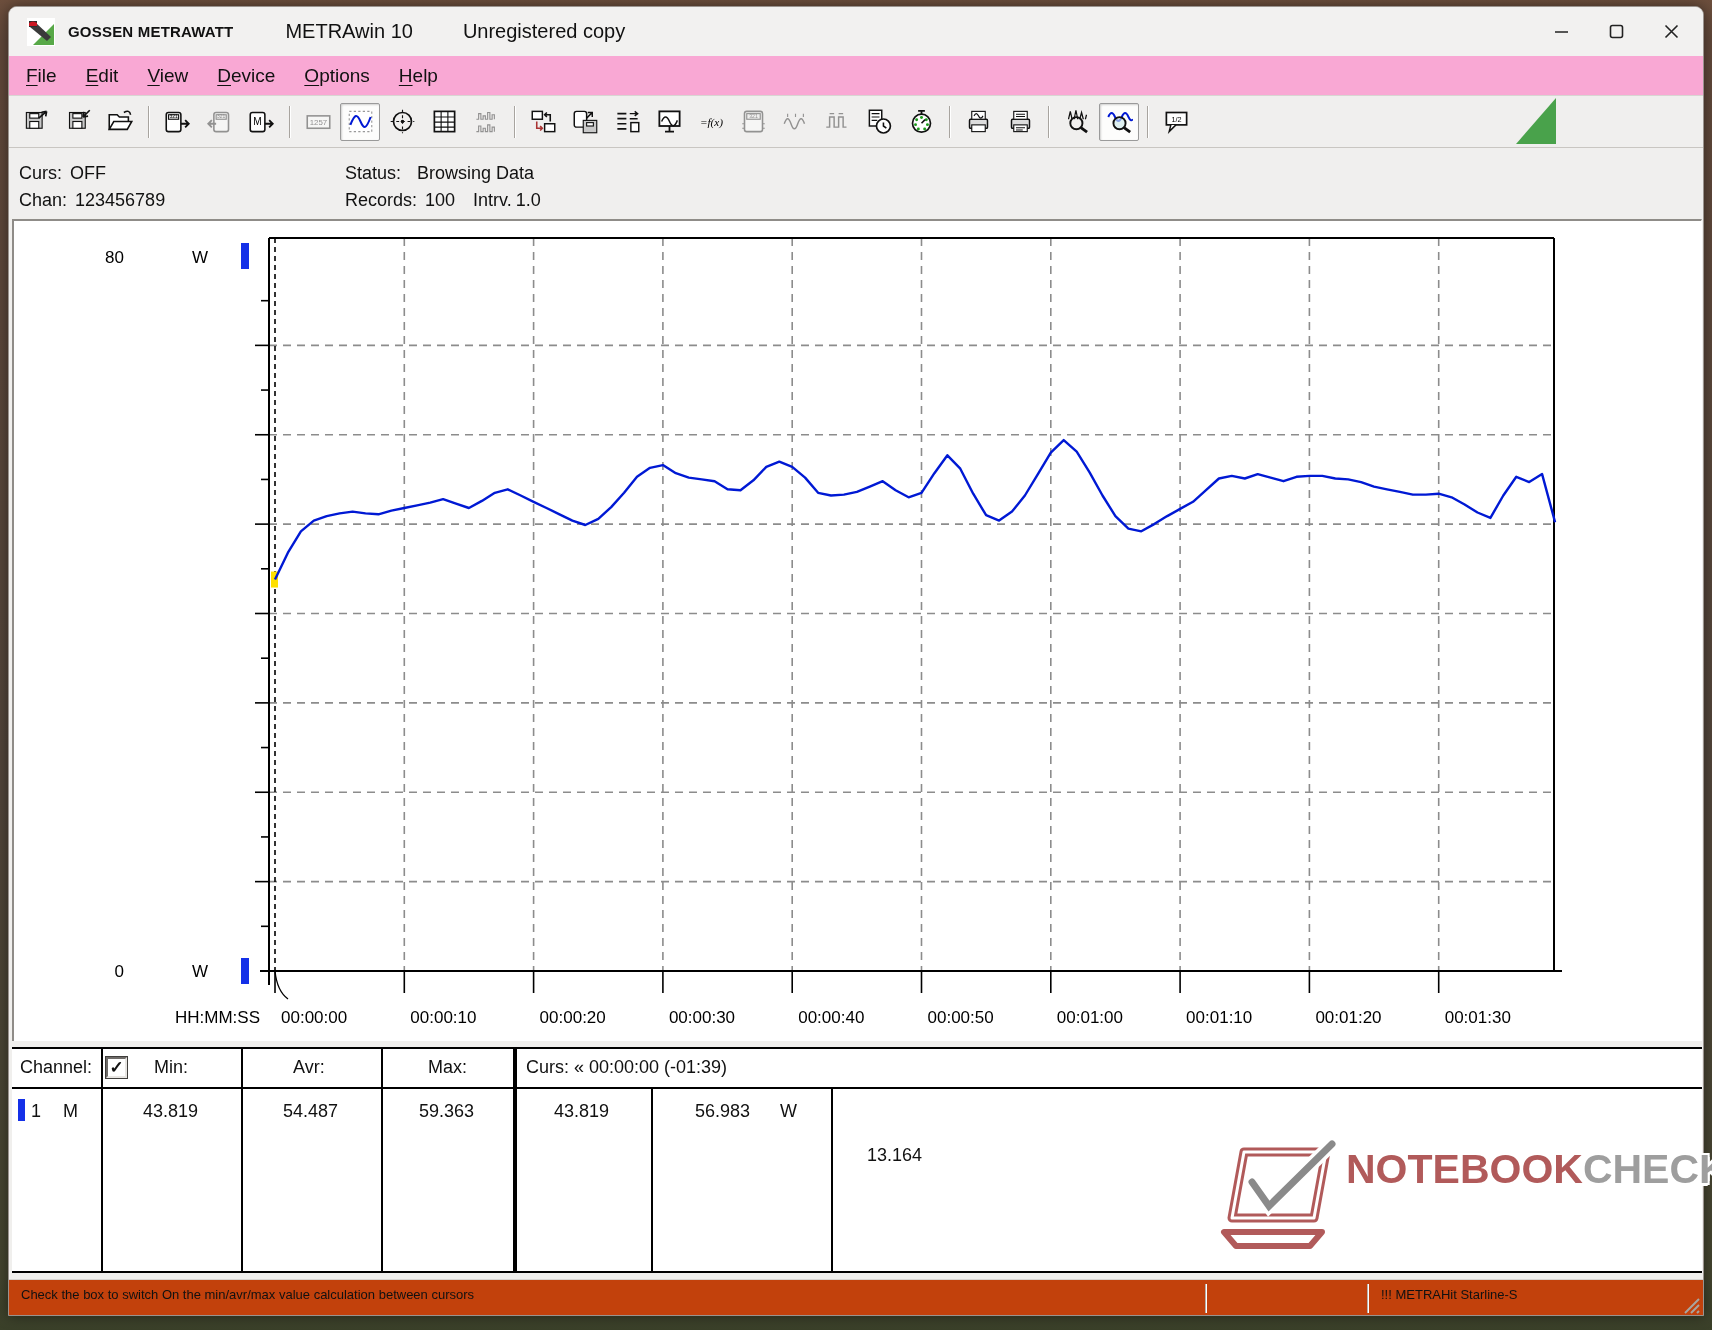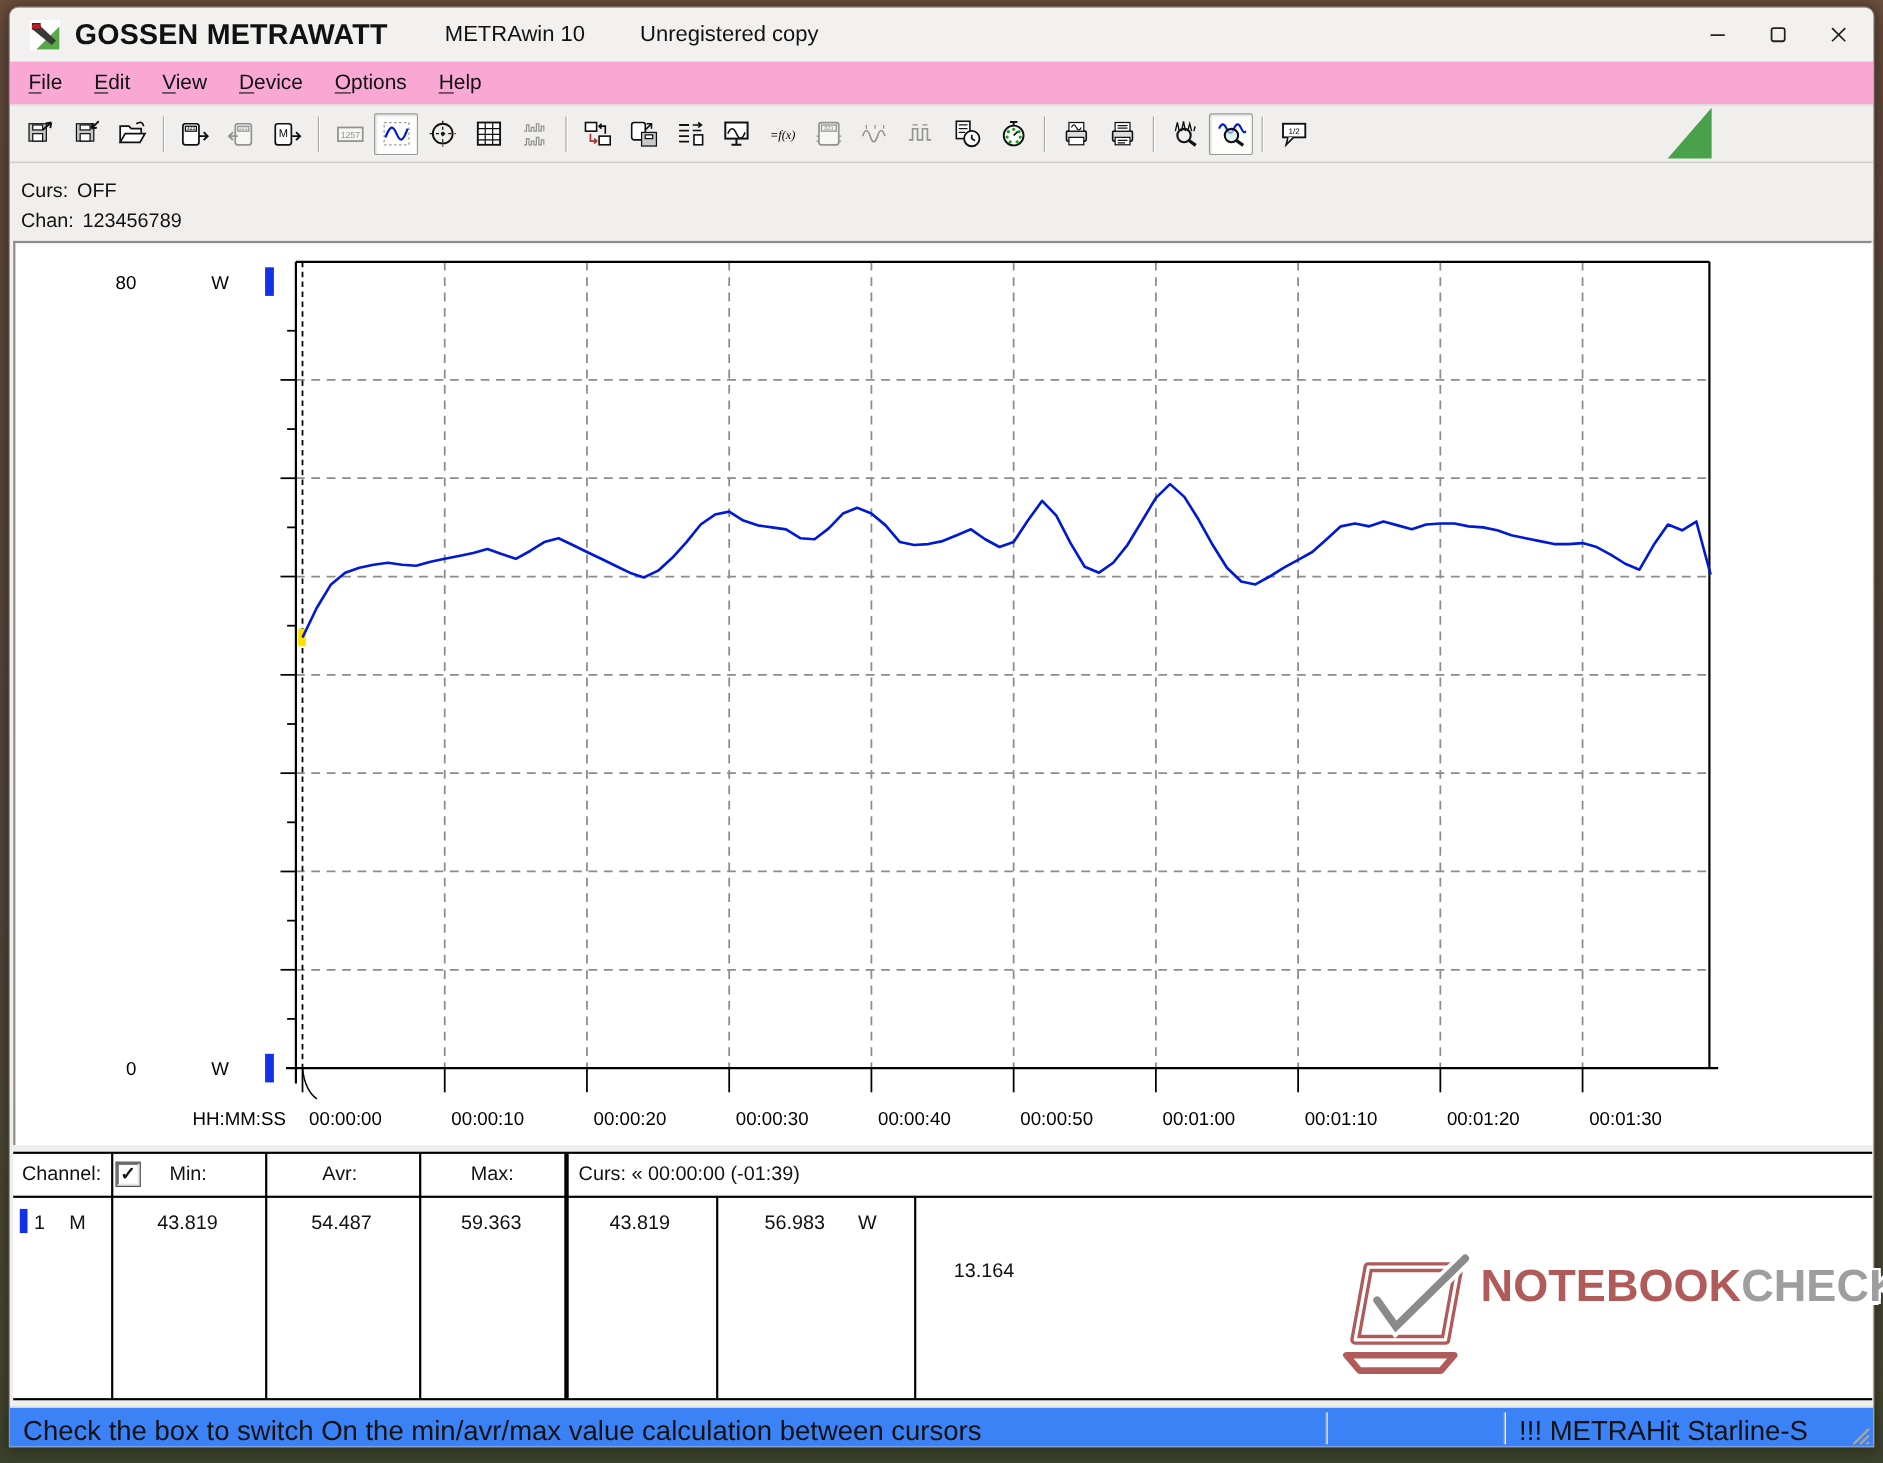--- a/index.html
+++ b/index.html
@@ -7,21 +7,21 @@
   .screen{position:relative;width:1712px;height:1330px;overflow:hidden;
           font-family:"Liberation Sans",sans-serif;color:#111;
           background:linear-gradient(180deg,#6d4f3d 0%,#61483a 3%,#51453a 60%,#44452f 96%,#3a4029 100%);}
   .window{position:absolute;left:8px;top:6px;width:1696px;height:1310px;
           background:#f0efed;border:1px solid #9a938e;border-radius:9px 9px 0 0;
           box-shadow:0 0 14px rgba(0,0,0,.45);overflow:hidden;}
   
   .titlebar{position:absolute;left:0;top:0;width:100%;height:49px;background:#f2f1f0;
             display:flex;align-items:center;}
   .titlebar .logo{width:28px;height:28px;margin-left:18px;flex:0 0 auto;}
-  .t-brand{font-size:26px;font-weight:600;margin-left:13px;letter-spacing:.2px;}
+  .t-brand{font-size:15px;font-weight:600;margin-left:13px;letter-spacing:.2px;}
   .t-app{font-size:20px;margin-left:52px;}
   .t-lic{font-size:20px;margin-left:50px;}
   .winbtns{margin-left:auto;display:flex;align-items:center;height:100%;}
   .winbtn{width:46px;height:40px;display:flex;align-items:center;justify-content:center;cursor:default;margin-right:9px;}
   
   .menubar{position:absolute;left:0;top:49px;width:100%;height:39px;background:#f9a8d4;
            display:flex;align-items:center;gap:29px;padding-left:17px;font-size:19px;}
   .menuitem{cursor:default;}
   .menuitem .key{text-decoration:underline;text-underline-offset:3px;}
   
@@ -51,22 +51,22 @@
   .vline.thick{width:4px;}
   .hdrline{position:absolute;left:0;right:0;top:38px;height:2px;background:#000;}
   .cell{position:absolute;top:8px;white-space:nowrap;}
   .rowcell{position:absolute;top:52px;white-space:nowrap;}
   .chanbar{position:absolute;width:7px;height:22px;background:#1430e8;}
   .cbx{position:absolute;left:94px;top:8px;width:21px;height:21px;background:#fff;
        border-top:2px solid #6e6b68;border-left:2px solid #6e6b68;border-bottom:2px solid #e8e6e3;border-right:2px solid #e8e6e3;
        outline:1px solid #403e3c;display:flex;align-items:center;justify-content:center;
        font-size:17px;font-weight:bold;color:#111;}
   
-  .statusbar{position:absolute;left:0;top:1272px;width:100%;height:38px;background:#3b82f6;
-             border-top:1px solid #d6d3d0;font-size:25px;}
+  .statusbar{position:absolute;left:0;top:1272px;width:100%;height:38px;background:#c2410c;
+             border-top:1px solid #d6d3d0;font-size:13px;}
   .sb-msg{position:absolute;left:12px;top:7px;}
   .sb-dev{position:absolute;left:1372px;top:7px;}
   .sb-div{position:absolute;top:4px;bottom:4px;width:1px;background:#b5b1ac;box-shadow:1px 0 0 #fff;}
   .grip{position:absolute;right:3px;bottom:3px;width:18px;height:18px;}
   
   .watermark{position:absolute;left:1206px;top:1130px;width:460px;height:130px;z-index:60;pointer-events:none;}
   .wm-text{position:absolute;left:140px;top:16px;font-size:41px;font-weight:bold;letter-spacing:0;white-space:nowrap;
            text-shadow:-2px -2px 0 #fff,2px -2px 0 #fff,-2px 2px 0 #fff,2px 2px 0 #fff,0 3px 0 #fff;}
   .wm-red{color:#b15a5a;}
   .wm-gray{color:#9e9e9e;}
@@ -316,20 +316,24 @@
             <path d="M7 15 l-1.5 6 l6 -6" fill="#fff" stroke="#111" stroke-width="1.3"></path>
             <text x="12" y="12" font-size="6.5" text-anchor="middle" font-family="Liberation Sans">1/2</text>
           </svg>
         </div>
       </div>
 
     <div class="infobar">
       <div class="inf-l">
         <div class="inf-row"><span>Curs:</span><span>OFF</span></div>
         <div class="inf-row"><span>Chan:</span><span>123456789</span></div>
+      </div>
+      <div class="inf-r">
+        <div class="inf-row"><span style="margin-right:16px;">Status:</span><span>Browsing Data</span></div>
+        <div class="inf-row"><span>Records:</span><span style="margin-right:18px;">100</span><span style="margin-right:4px;">Intrv.</span><span>1.0</span></div>
       </div>
     </div>
 
     <div class="chartpanel">
       <svg id="chart-svg" width="1690" height="820" viewBox="0 0 1690 820">
           <line x1="255" y1="660.625" x2="1540" y2="660.625" stroke="#8c8c8c" stroke-width="1.6" stroke-dasharray="8 6"></line>
           <line x1="255" y1="571.25" x2="1540" y2="571.25" stroke="#8c8c8c" stroke-width="1.6" stroke-dasharray="8 6"></line>
           <line x1="255" y1="481.875" x2="1540" y2="481.875" stroke="#8c8c8c" stroke-width="1.6" stroke-dasharray="8 6"></line>
           <line x1="255" y1="392.5" x2="1540" y2="392.5" stroke="#8c8c8c" stroke-width="1.6" stroke-dasharray="8 6"></line>
           <line x1="255" y1="303.125" x2="1540" y2="303.125" stroke="#8c8c8c" stroke-width="1.6" stroke-dasharray="8 6"></line>

